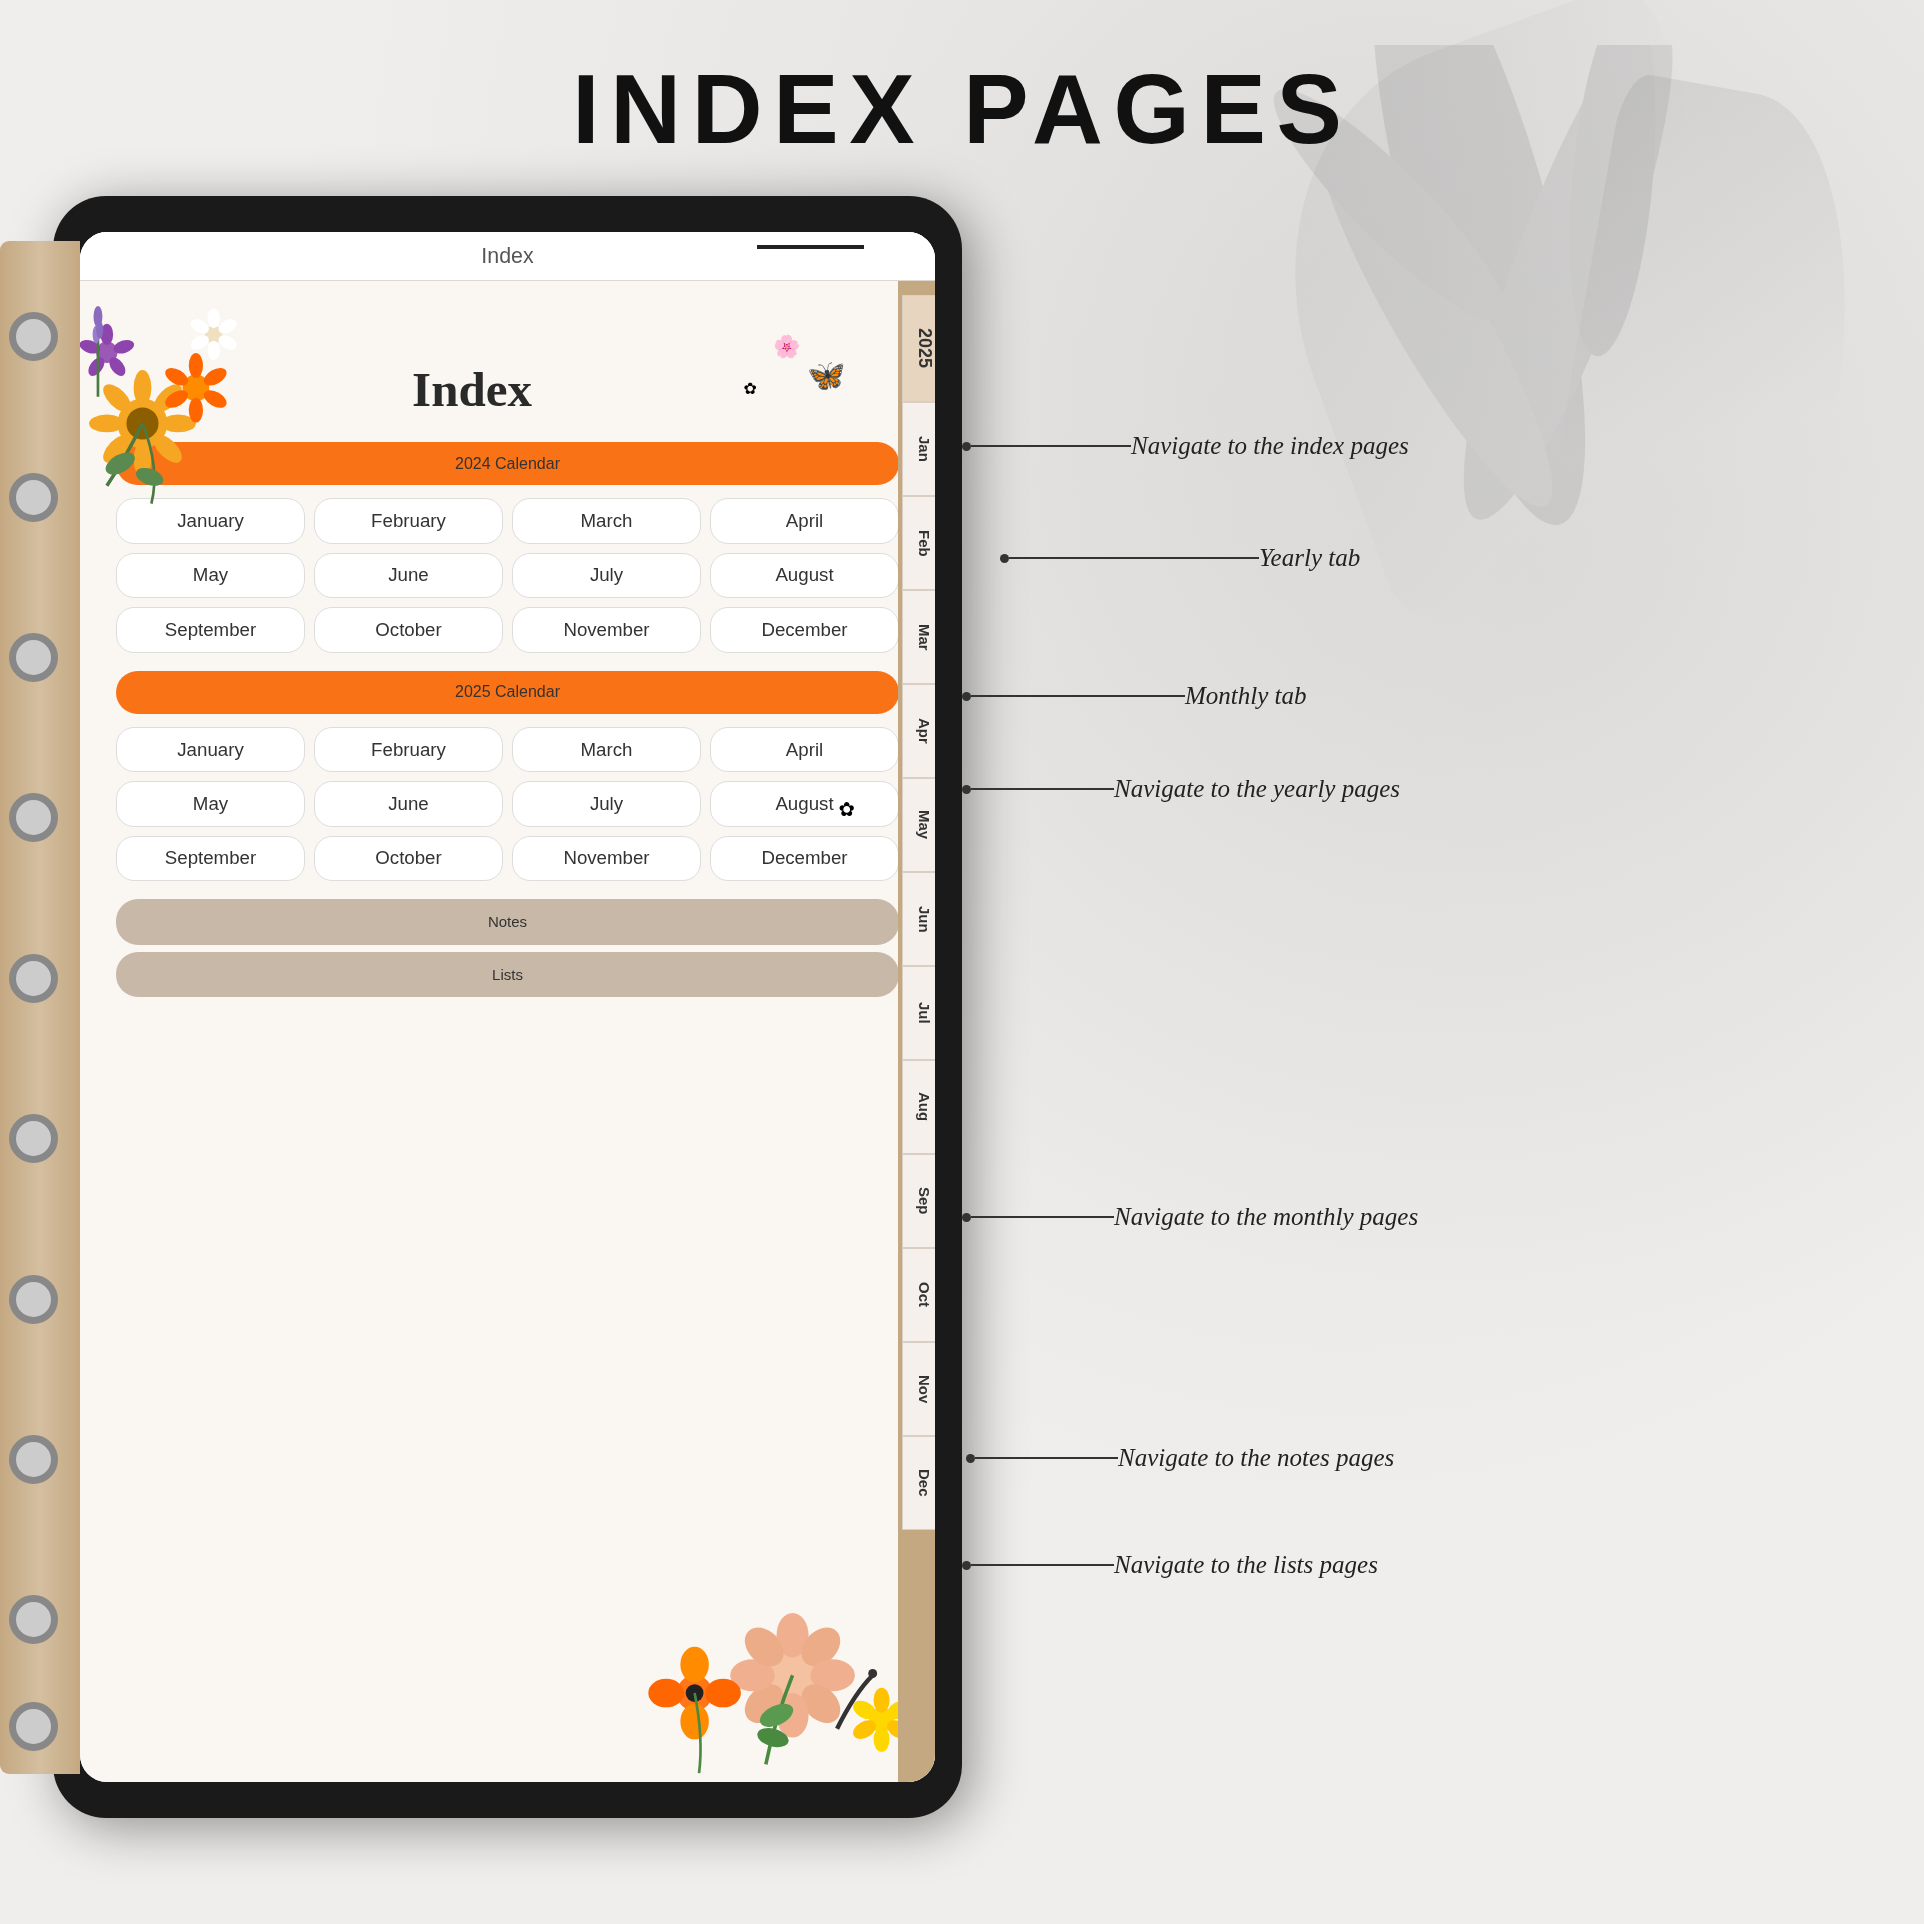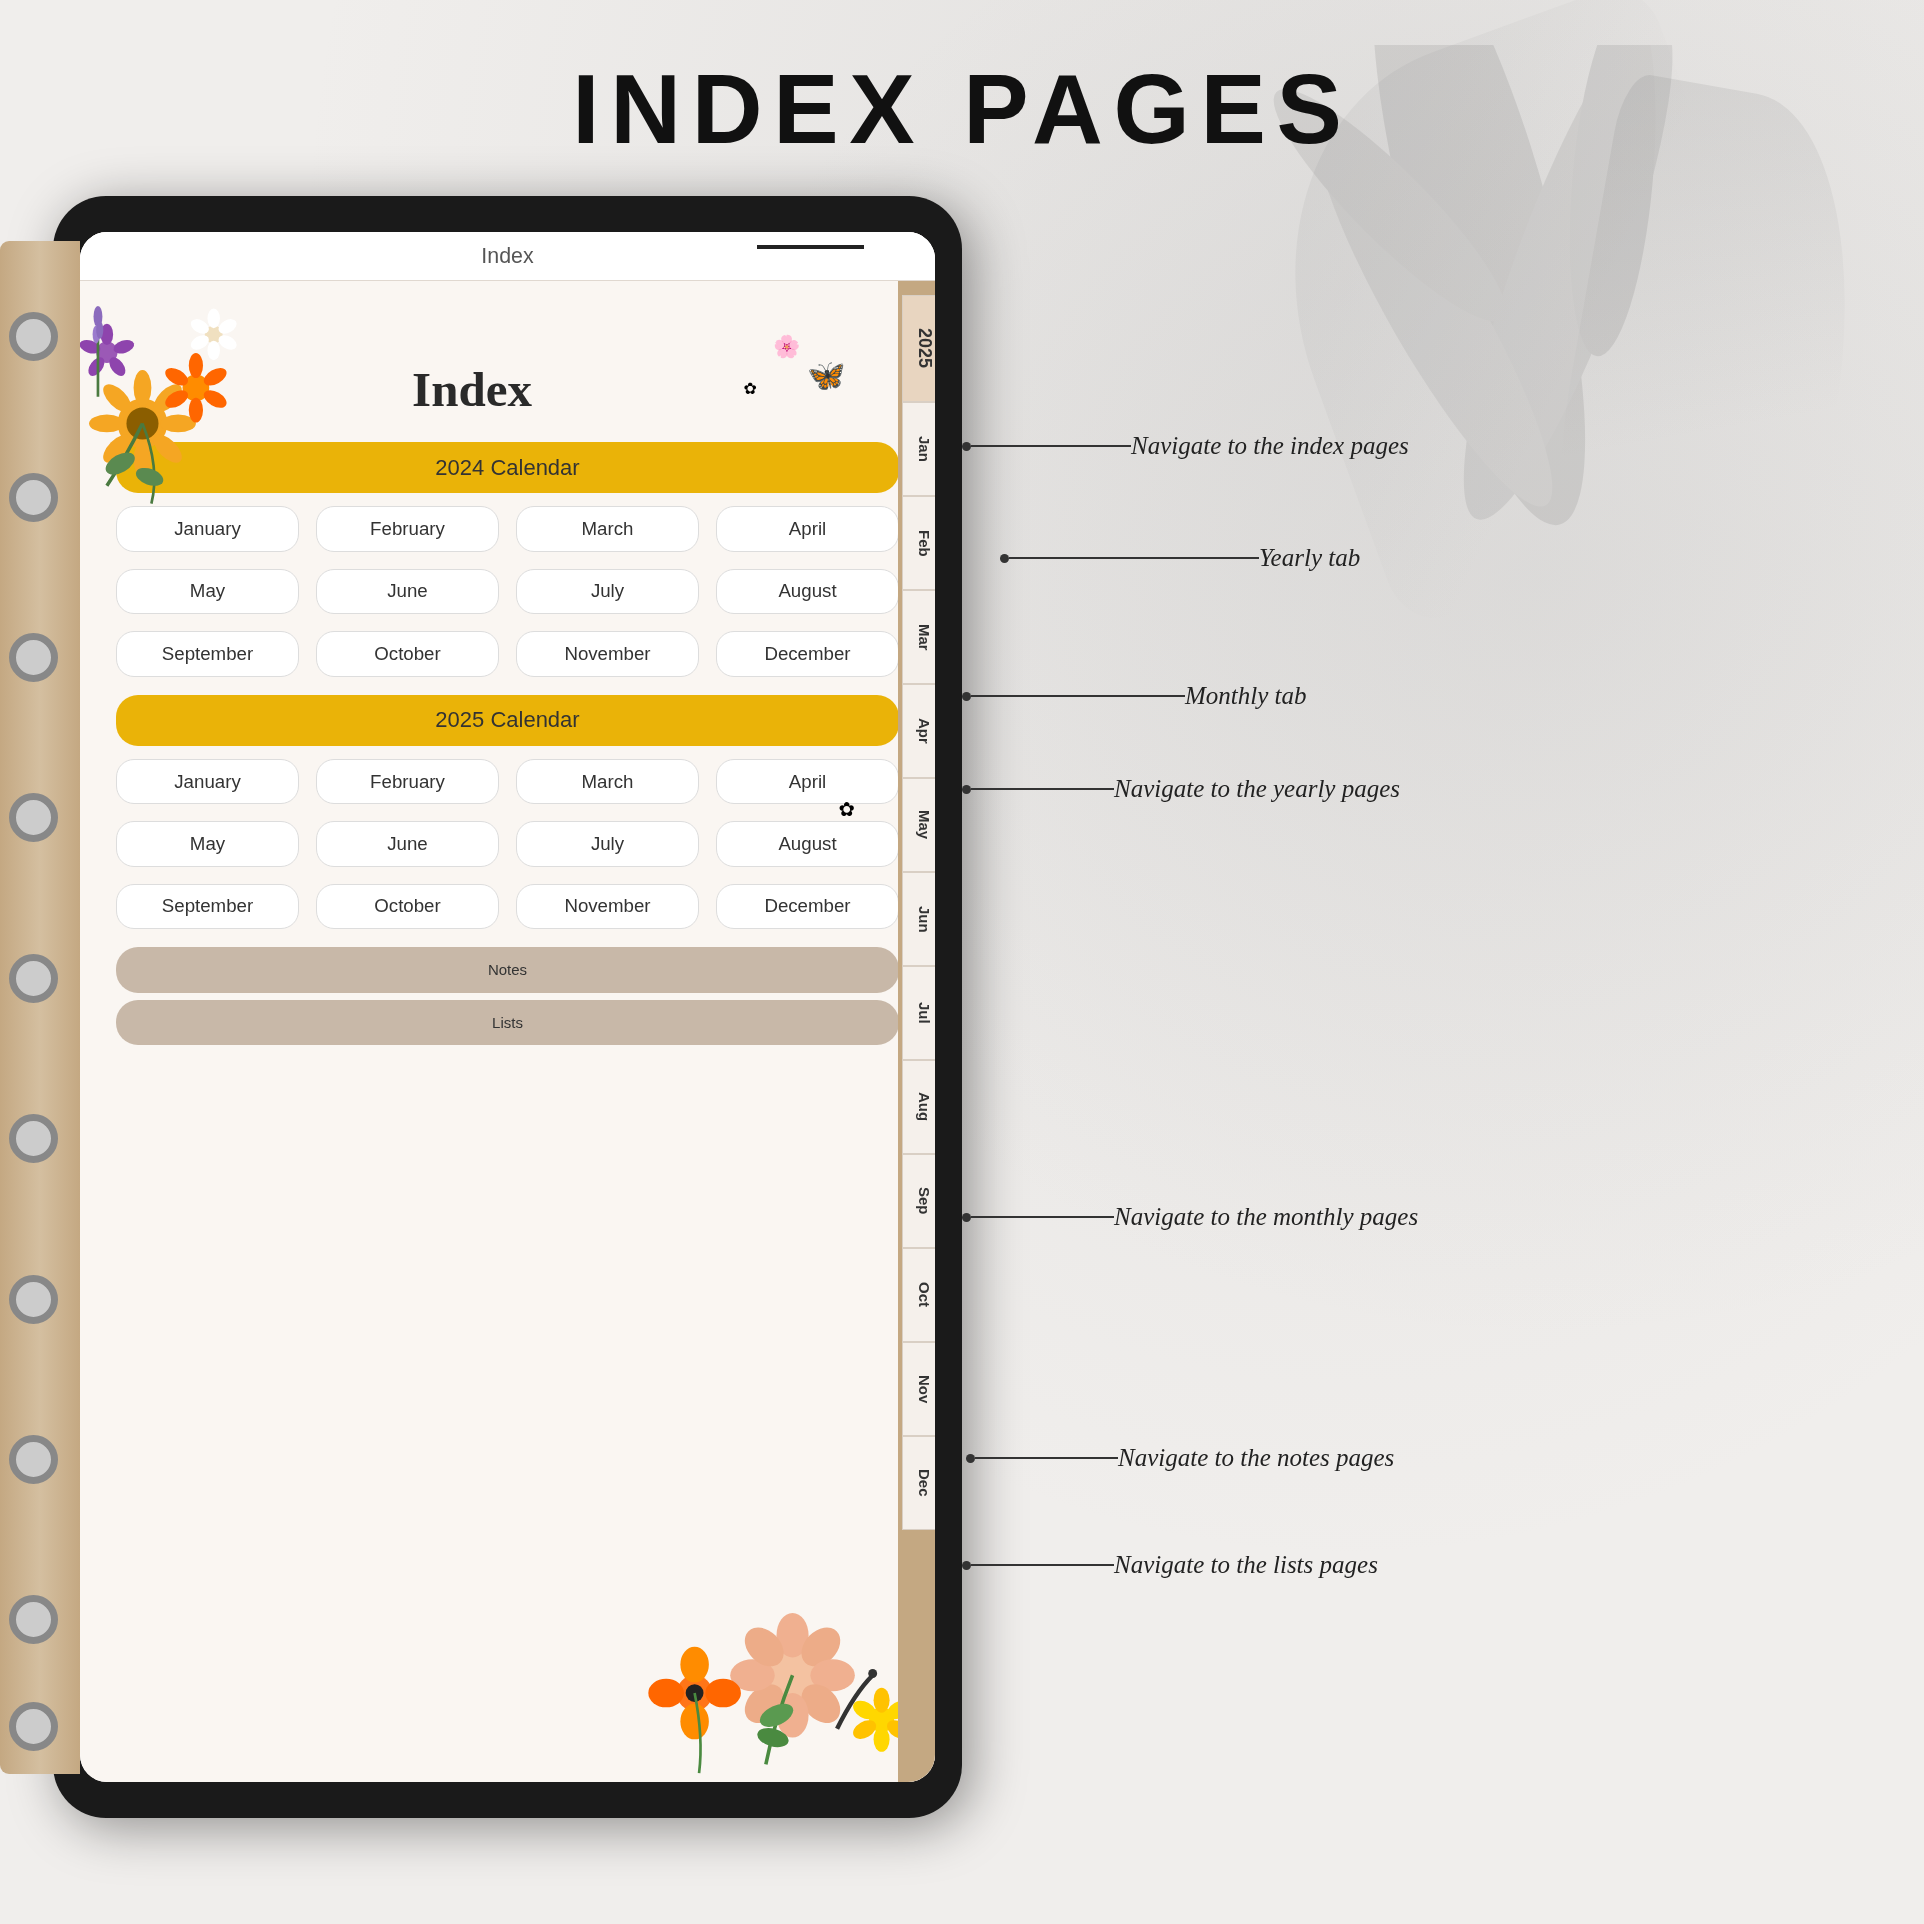--- a/index.html
+++ b/index.html
@@ -225,34 +225,34 @@
       top: 76px;
       right: 89px;
       font-size: 31px;
       z-index: 5;
     }
 
     
     .calendar-label {
       position: relative;
       margin: 0 36px 13.4px 36px;
-      background: #eab308;
+      background: #f97316;
       border-radius: 22px;
       padding: 12.5px 18px;
       text-align: center;
-      font-size: 22px;
+      font-size: 16px;
       color: #333;
       z-index: 4;
     }
 
     
     .month-grid {
       display: grid;
       grid-template-columns: repeat(4, 1fr);
-      gap: 17px;
+      gap: 9px;
       margin: 0 36px 9px 36px;
     }
 
     .month-btn {
       background: #fff;
       border: 0.9px solid #ddd;
       border-radius: 18px;
       padding: 10.7px 7.1px;
       text-align: center;
       font-size: 18.7px;

